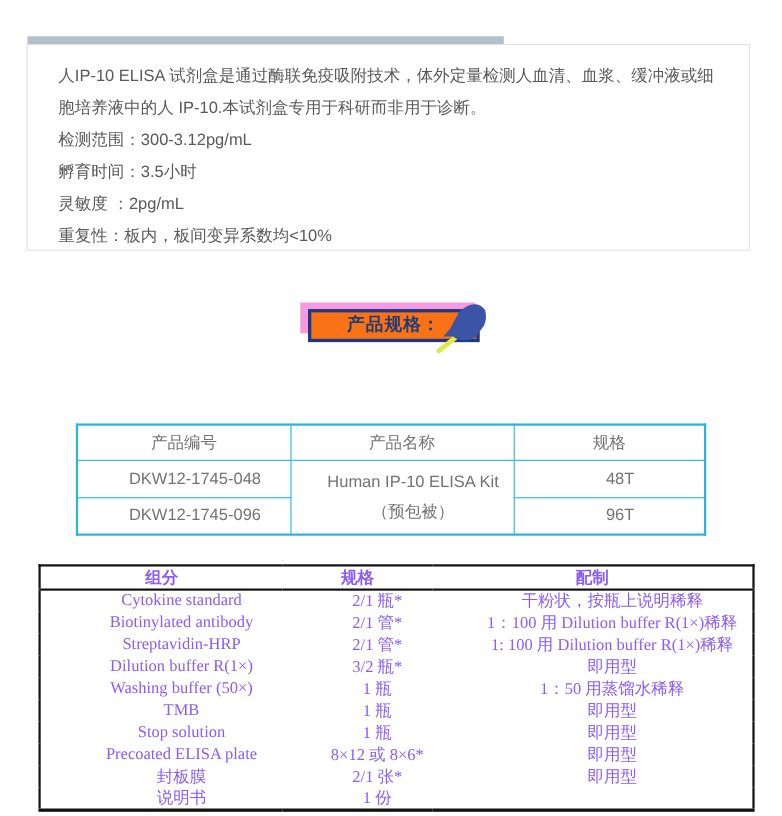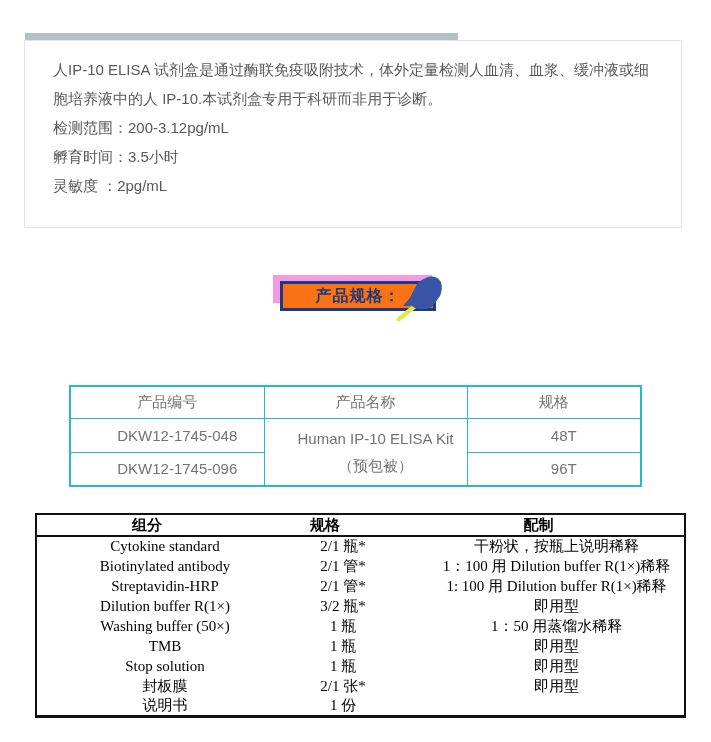--- a/index.html
+++ b/index.html
@@ -45,42 +45,43 @@
   }
   .spec-table th { height:32px; }
   .spec-table td { height:34px;padding-left:20px; }
   .spec-table .name-cell div { line-height:27px; }
 
   
   .comp-table {
     position:absolute; left:35px; top:513px; width:649px;
     border-collapse:collapse; table-layout:fixed;
     font-family:"Liberation Serif","DejaVu Serif",serif;
-    font-size:15px; color:#000000; text-align:center;
+    font-size:15px; color:#8b5cf6; text-align:center;
     border:2px solid #111111; border-bottom-width:3px;
   }
   .comp-table th {
     height:22px; border-bottom:2px solid #111111; font-weight:bold;
     vertical-align:middle;
   }
   .comp-table td { height:20px; vertical-align:middle; white-space:nowrap; overflow:hidden;padding-left:36px; }
   .col-comp { width:221px; }
   .col-spec { width:136px; }
   .col-prep { width:292px; }
 </style>
 </head>
 <body>
 
 <div class="topbar"></div>
 
 <section class="intro-box">
   <p>人IP-10  ELISA  试剂盒是通过酶联免疫吸附技术，体外定量检测人血清、血浆、缓冲液或细胞培养液中的人 IP-10.本试剂盒专用于科研而非用于诊断。</p>
-  <p>检测范围：200-3.12pg/mL</p>
+  <p>检测范围：300-3.12pg/mL</p>
   <p>孵育时间：3.5小时</p>
   <p>灵敏度 ：2pg/mL</p>
+  <p>重复性：板内，板间变异系数均&lt;10%</p>
 </section>
 
 <div class="banner">
   <div class="banner-pink"></div>
   <div class="banner-box">
     <span>产品规格：</span>
   </div>
   <svg class="banner-icon" viewBox="0 0 54 54">
     <line x1="4" y1="50" x2="40" y2="21" stroke="#dfe94e" stroke-width="4.5" stroke-linecap="round"></line>
     <path d="M12 34 L22 15 Q27 10 33 8 Q41 6 46 13 Q48 20 45 27 L37 38 Q28 42 20 39 Z" fill="#3b55a6"></path>
@@ -156,20 +157,25 @@
     <td>TMB</td>
     <td>1 瓶</td>
     <td>即用型</td>
   </tr>
   <tr>
     <td>Stop solution</td>
     <td>1 瓶</td>
     <td>即用型</td>
   </tr>
   <tr>
+    <td>Precoated ELISA plate</td>
+    <td>8×12 或 8×6*</td>
+    <td>即用型</td>
+  </tr>
+  <tr>
     <td>封板膜</td>
     <td>2/1 张*</td>
     <td>即用型</td>
   </tr>
   <tr>
     <td>说明书</td>
     <td>1 份</td>
     <td></td>
   </tr>
 </tbody>

